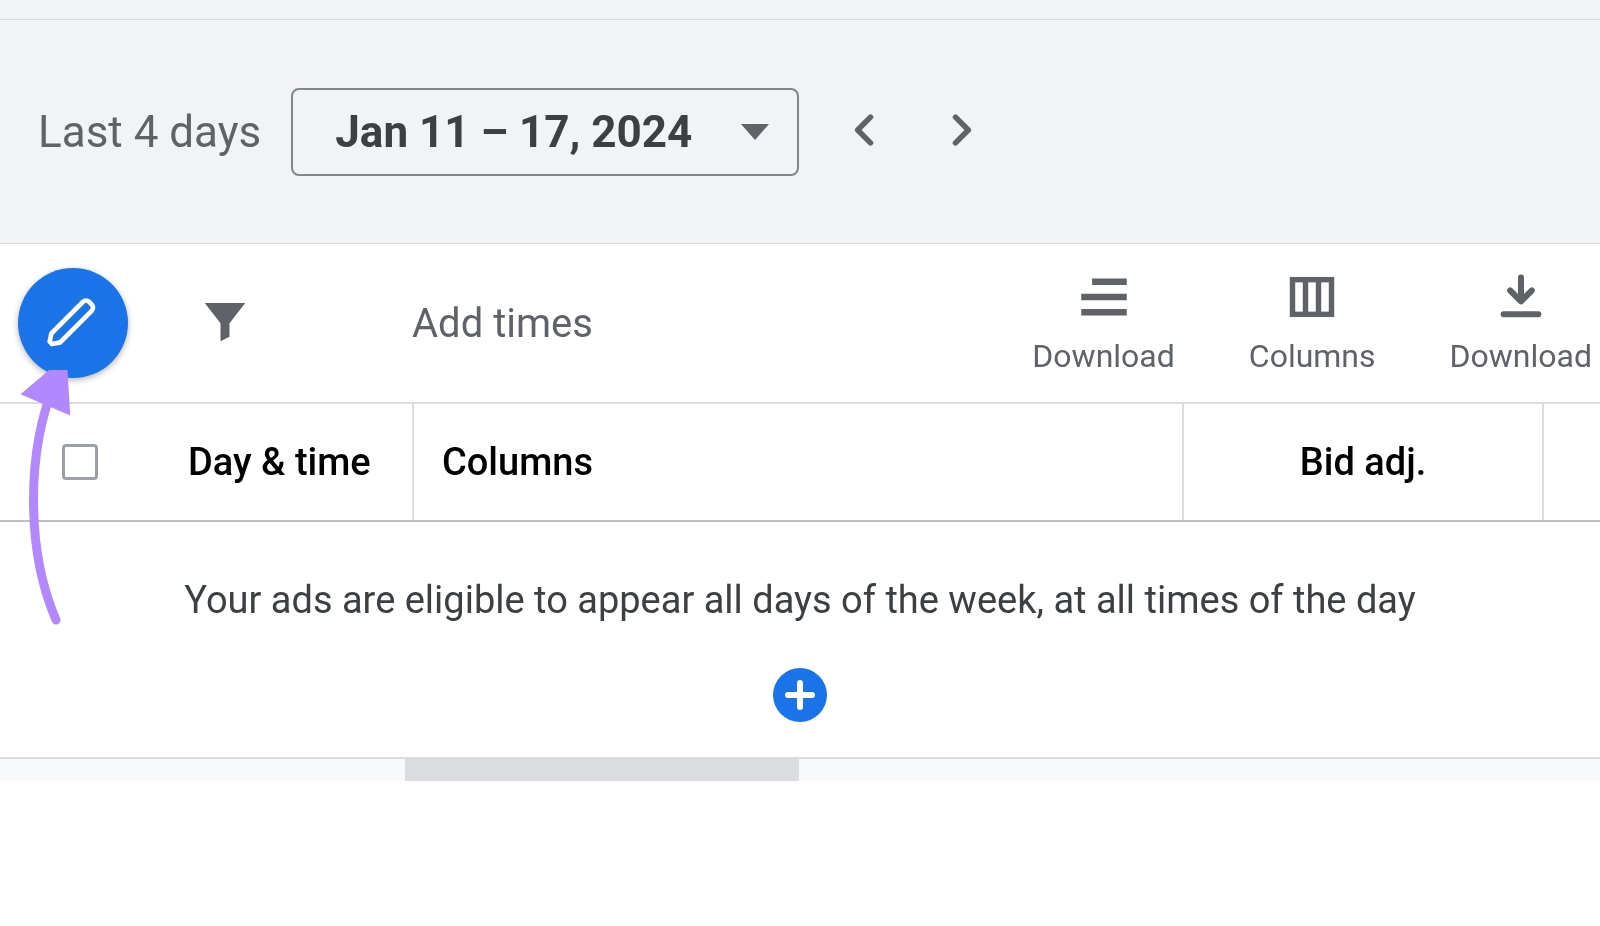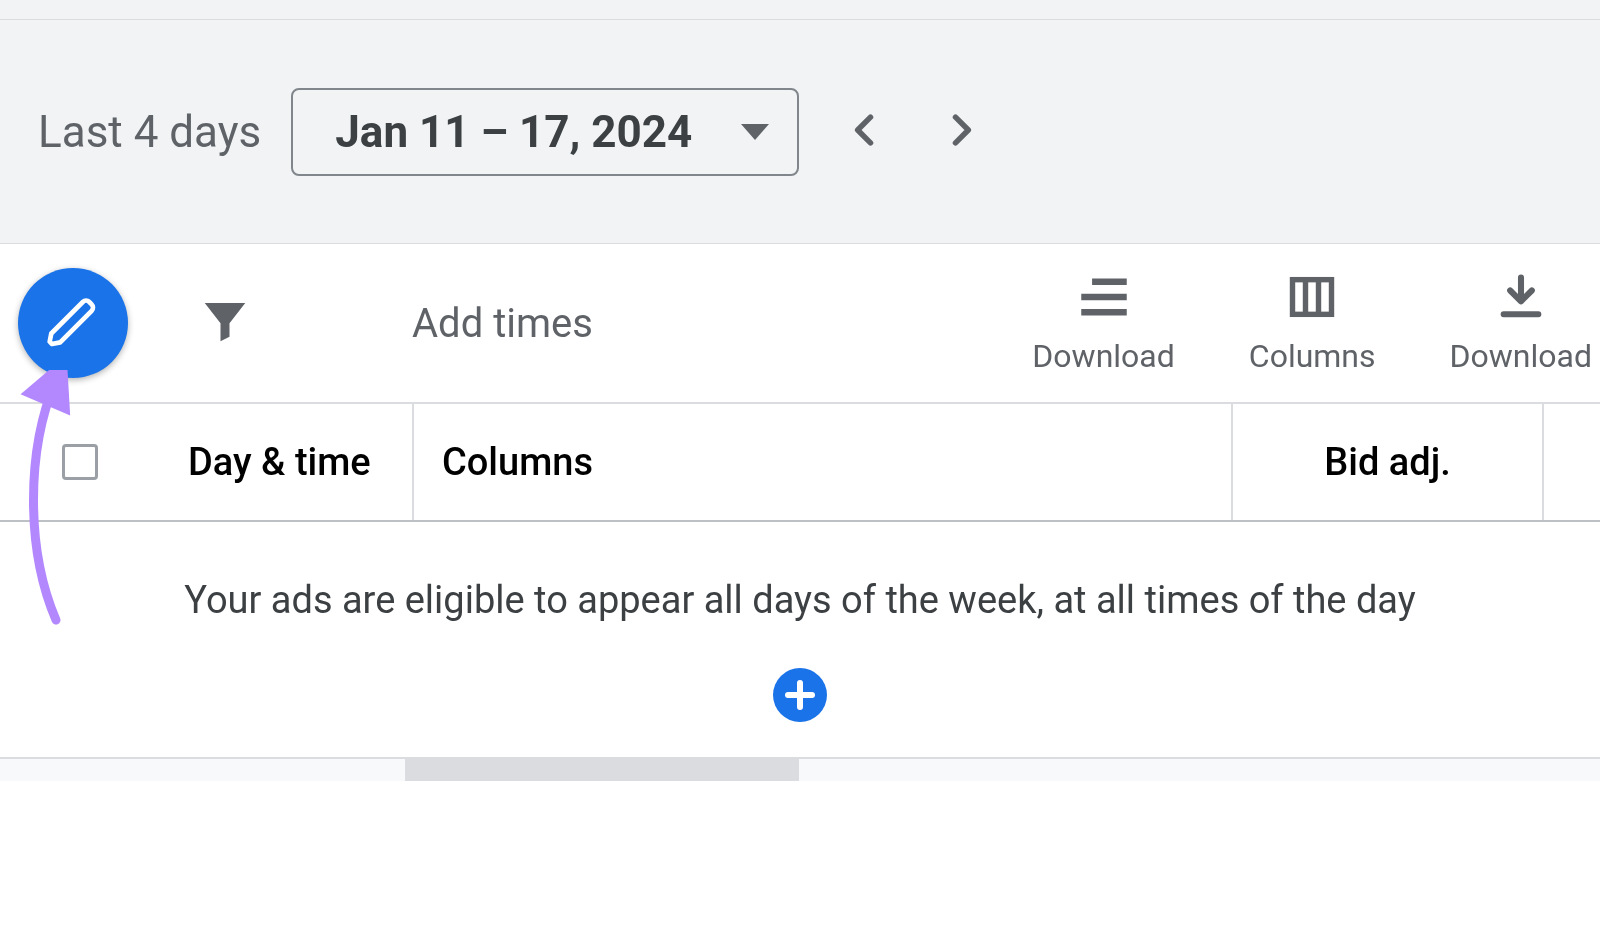--- a/index.html
+++ b/index.html
@@ -135,21 +135,21 @@
   }
   .th-cell {
     display: flex;
     align-items: center;
     padding: 0 28px;
     border-right: 2px solid #dadce0;
   }
   .th-checkbox { width: 160px; justify-content: center; border-right: none; }
   .th-daytime { width: 254px; border-right: 2px solid #dadce0; }
   .th-campaign { flex: 1; }
-  .th-bid { width: 311px; justify-content: center; }
+  .th-bid { width: 360px; justify-content: center; }
   .th-last { width: 44px; border-right: none; }
   .checkbox-box {
     width: 36px; height: 36px;
     border: 3px solid #9aa0a6;
     border-radius: 4px;
     cursor: pointer;
   }
 
   
   .empty-body {

